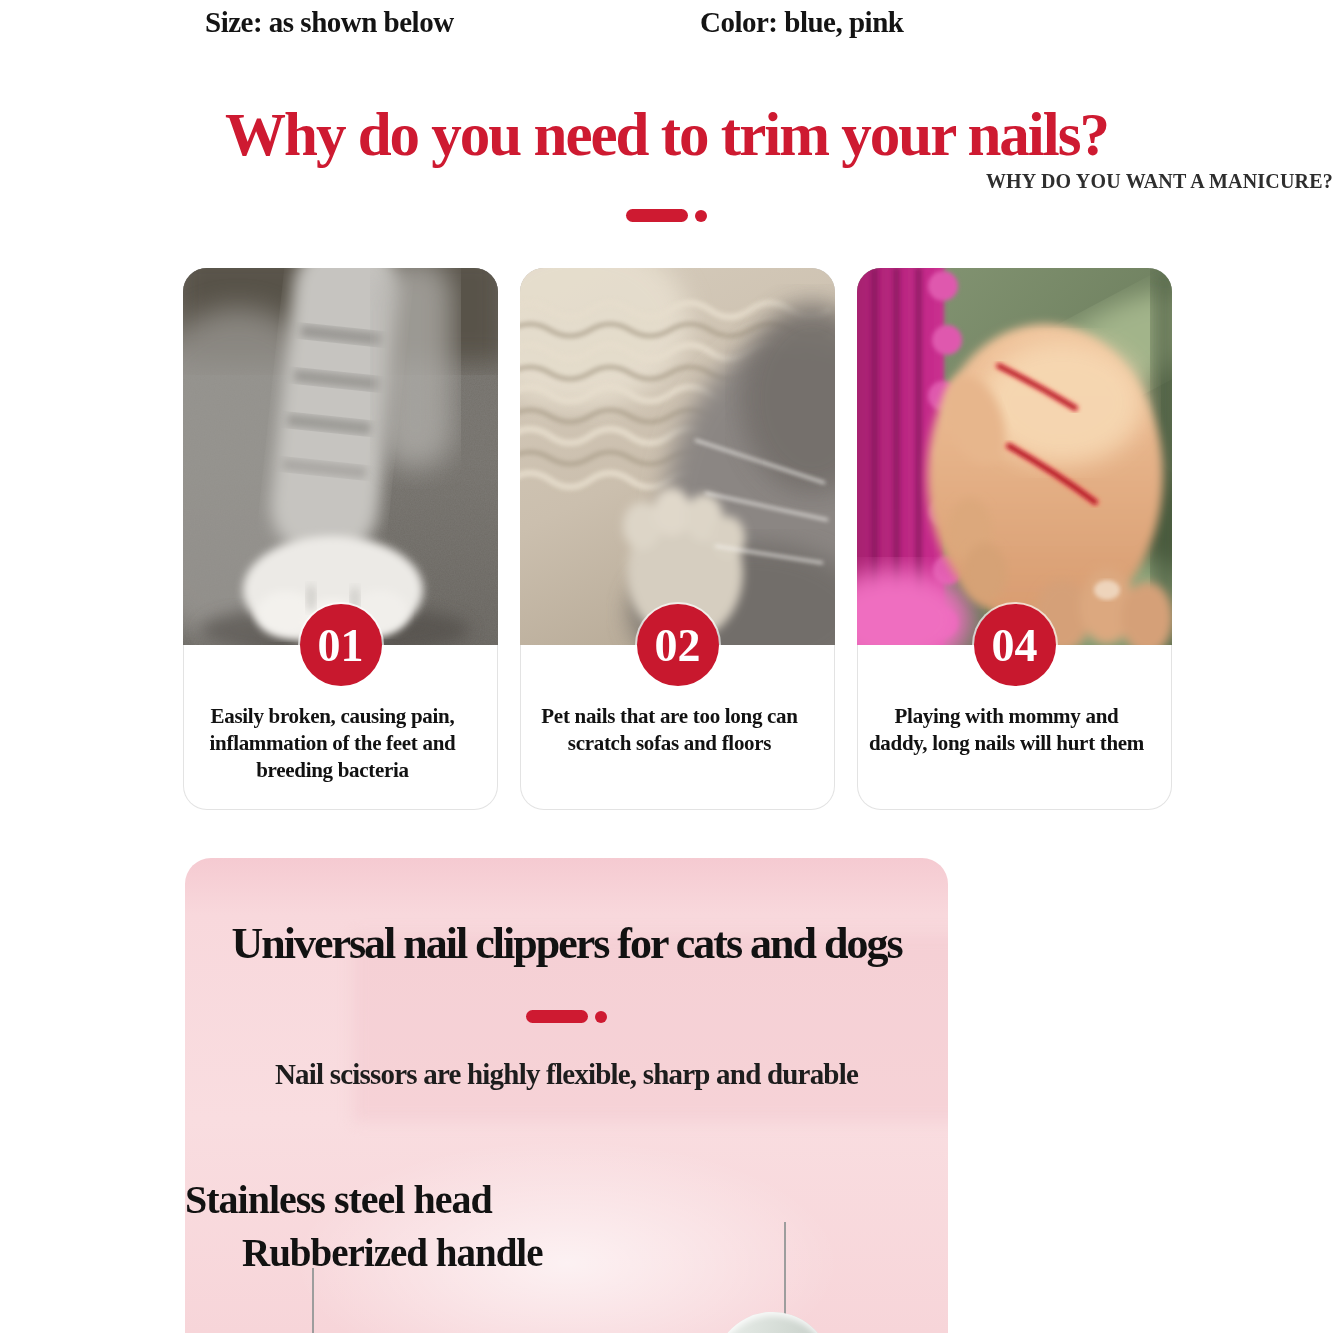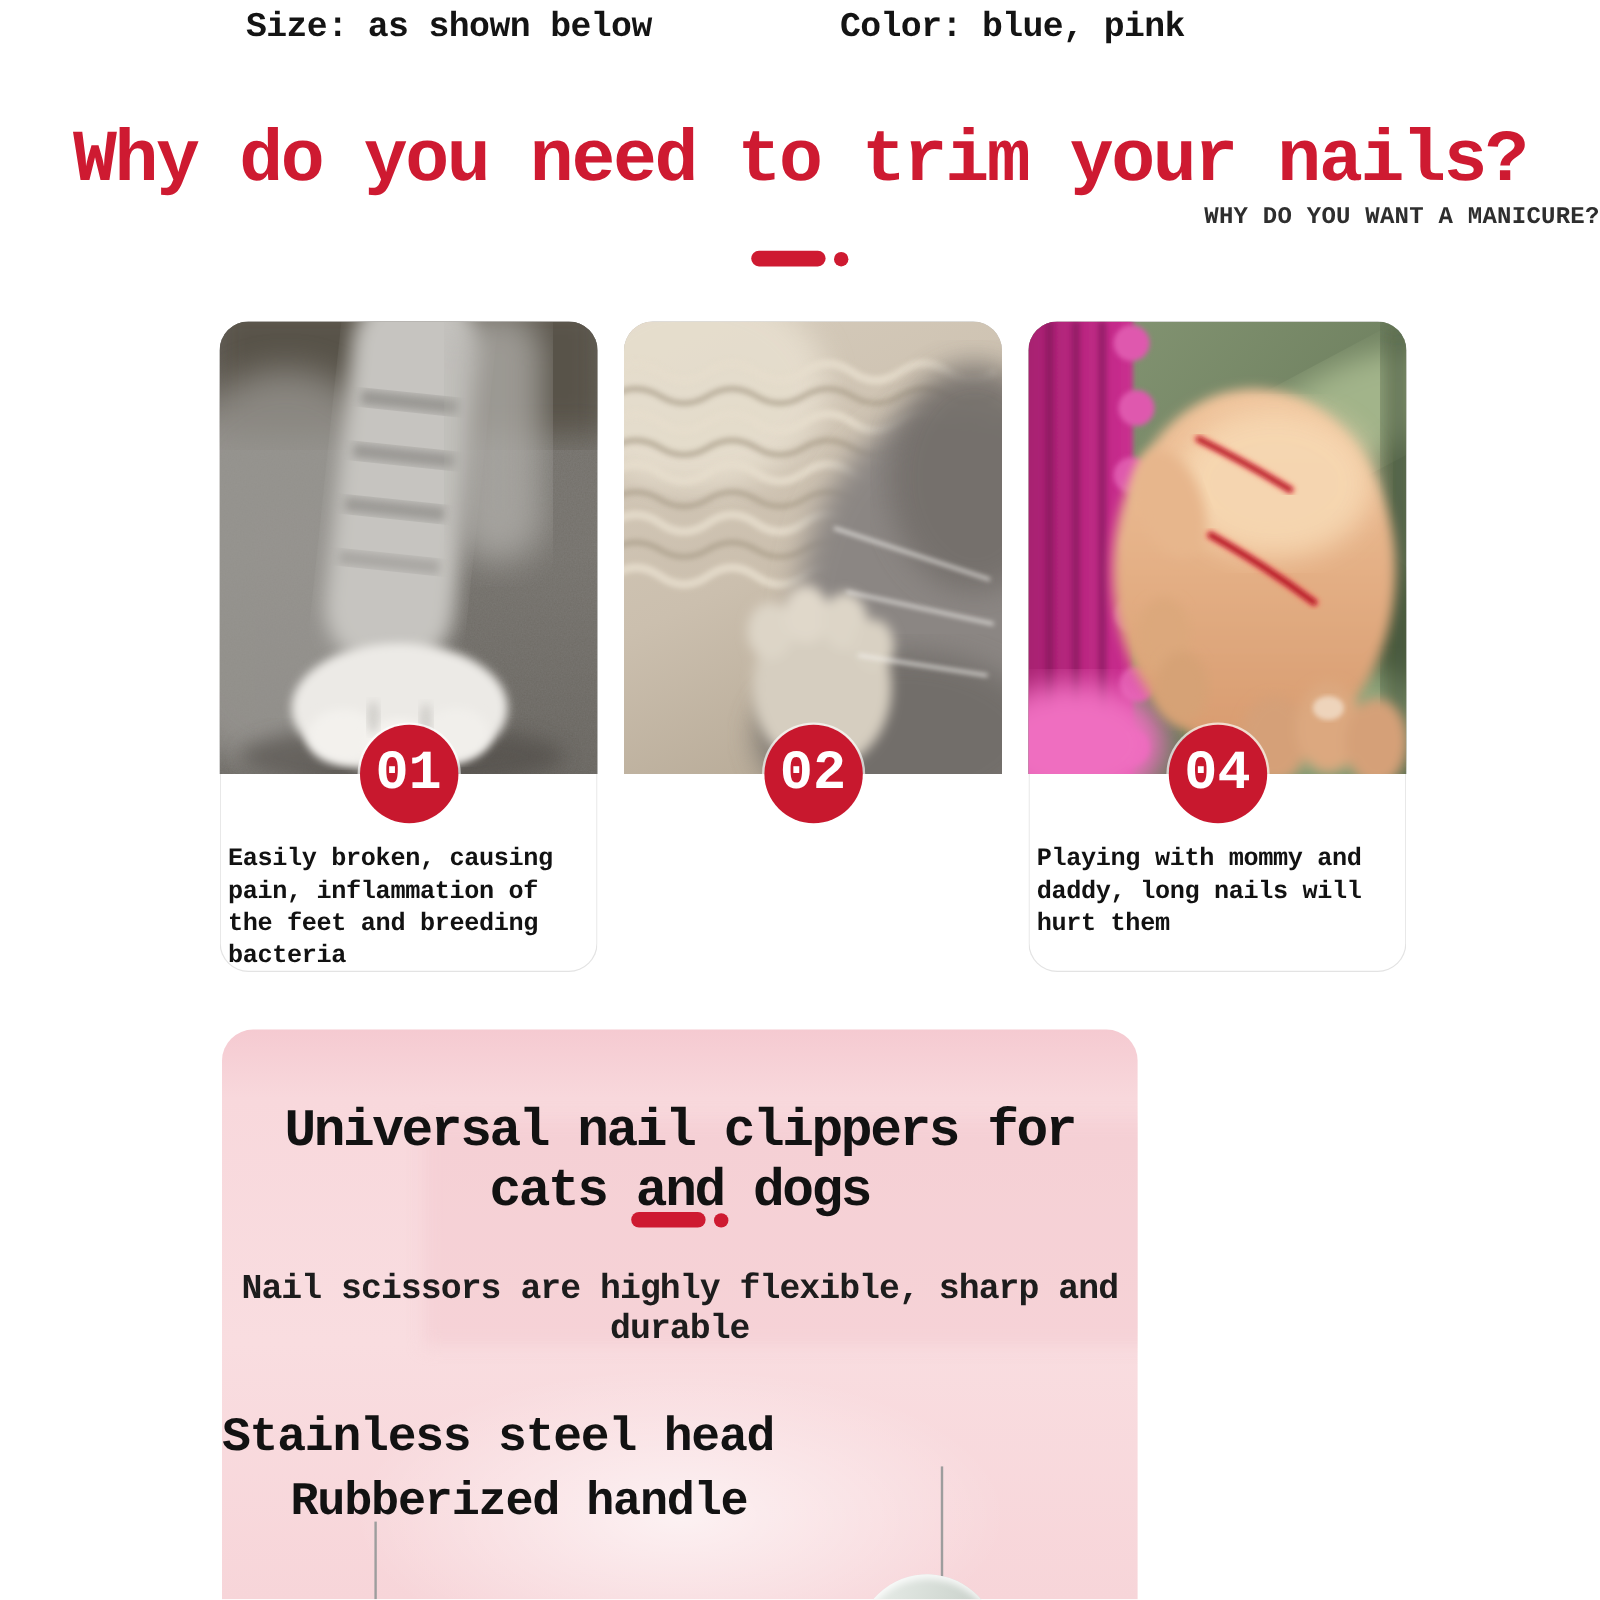--- a/index.html
+++ b/index.html
@@ -1,19 +1,19 @@
 <!DOCTYPE html>
 <html><head>
 <meta charset="utf-8">
 <style>
   * { margin:0; padding:0; box-sizing:border-box; }
   html,body { background:#ffffff; }
   .canvas {
     position:relative; width:1333px; height:1333px; overflow:hidden;
-    background:#ffffff; font-family:Liberation Mono, monospace;
+    background:#ffffff; font-family:Liberation Serif, serif;
     color:#141414;
   }
   
   .spec { position:absolute; top:6px; font-size:29px; font-weight:700; letter-spacing:-0.5px; color:#141414; white-space:nowrap; }
   .spec.size  { left:205px; }
   .spec.color { left:700px; }
 
   
   .h1-red {
     position:absolute; top:88px; left:0; right:0; text-align:center;
@@ -28,21 +28,21 @@
   .divider .dot { width:12px; height:12px; border-radius:50%; background:#ce1a31; }
   .divider.d1 { top:209px; }
 
   
   .cards { position:absolute; left:183px; top:268px; width:967px; display:flex; gap:22px; }
   .card  { position:relative; width:315px; }
   .photo { width:315px; height:377px; border-radius:24px 24px 0 0; overflow:hidden; background:#bbb; }
   .photo svg { display:block; width:100%; height:100%; }
   .caption-box {
     height:165px; background:#ffffff; border:1px solid #e3e3e3; border-top:none;
-    border-radius:0 0 24px 24px; padding:58px 22px 0 6px; text-align:left;
+    border-radius:0 0 24px 24px; padding:58px 22px 0 6px; text-align:center;
   }
   .caption { font-size:21px; line-height:27px; font-weight:700; letter-spacing:-0.3px; color:#121212; margin:0 auto; max-width:300px; }
   .badge {
     position:absolute; left:50%; top:336px; transform:translateX(-50%);
     width:82px; height:82px; border-radius:50%; background:#c8182e;
     box-shadow:0 0 0 2px rgba(255,255,255,0.65);
     color:#ffffff; font-size:46px; font-weight:700;
     display:flex; align-items:center; justify-content:center; z-index:2;
   }
 
@@ -201,20 +201,23 @@
             <ellipse cx="208" cy="270" rx="17" ry="22" fill="#d9d1c3"></ellipse>
           </g>
           <g stroke="#f5f3ef" stroke-width="2.5" opacity="0.85" filter="url(#c2)">
             <line x1="305" y1="215" x2="175" y2="172"></line>
             <line x1="308" y1="252" x2="185" y2="225"></line>
             <line x1="303" y1="295" x2="195" y2="278"></line>
           </g>
         </svg>
       </div>
       <div class="badge">02</div>
+      <div class="caption-box">
+        <p class="caption">Pet nails that are too long can scratch sofas and floors</p>
+      </div>
     </div>
 
     <div class="card">
       <div class="photo">
         <svg viewBox="0 0 315 377" preserveAspectRatio="none" aria-hidden="true">
           <defs>
             <linearGradient id="p3bg" x1="0" y1="0" x2="1" y2="1">
               <stop offset="0" stop-color="#87987631"></stop>
                 <stop offset="0" stop-color="#879876"></stop>
                 <stop offset="1" stop-color="#5c6e4e"></stop>

